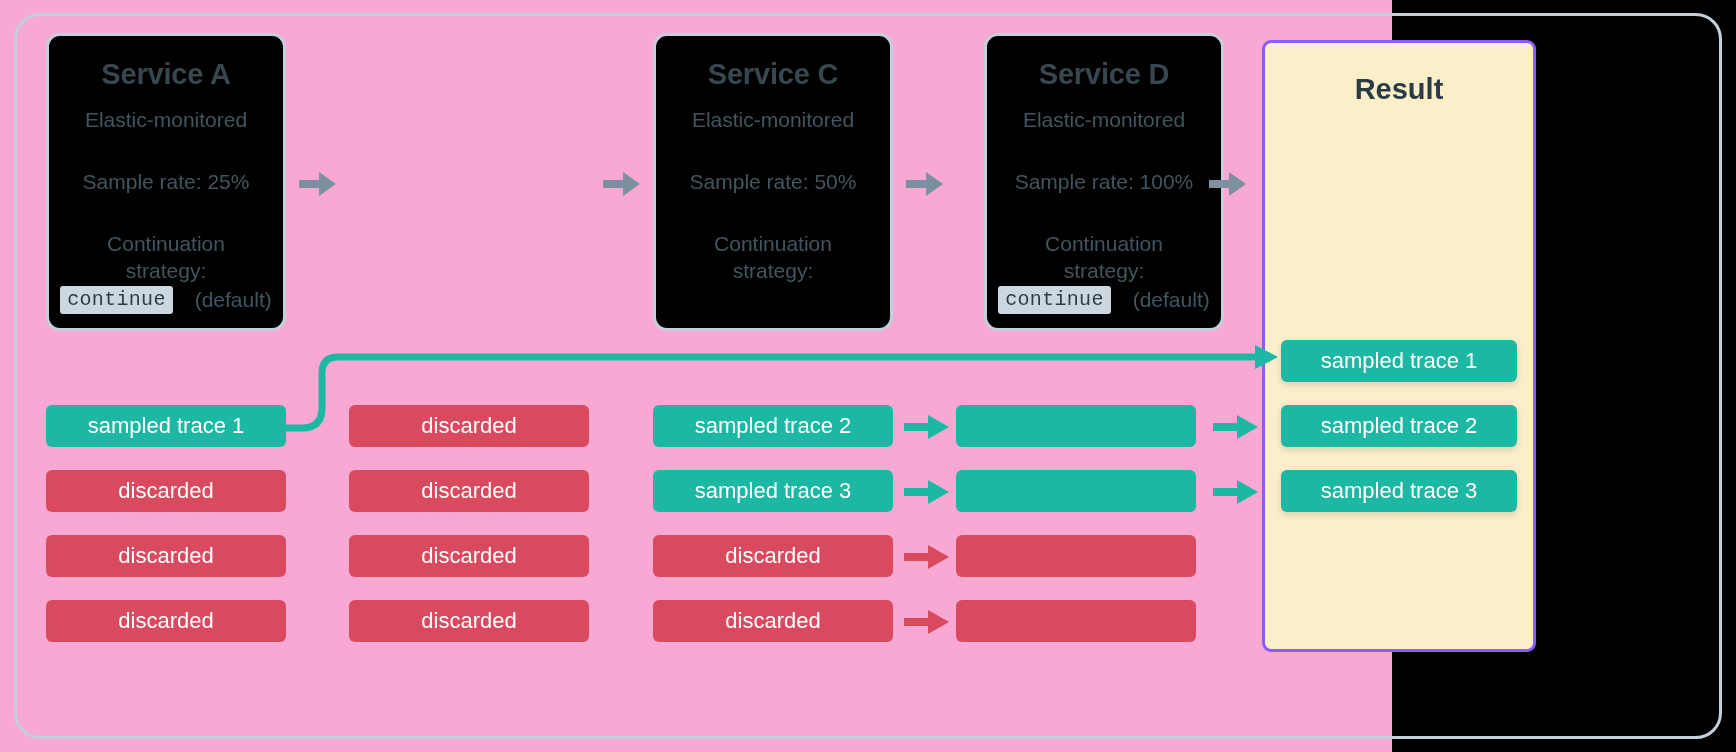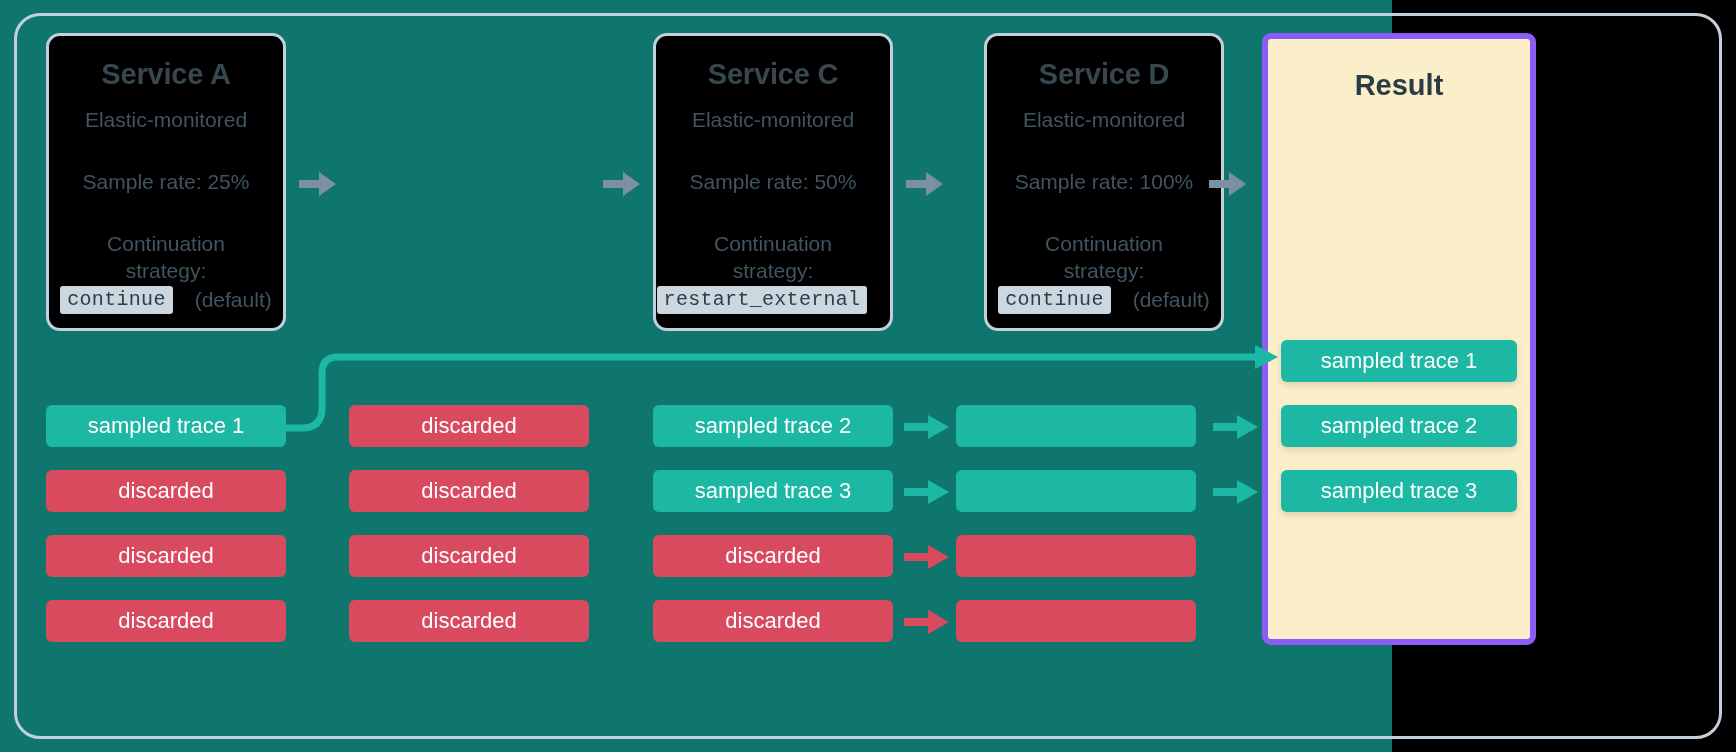--- a/index.html
+++ b/index.html
@@ -7,21 +7,21 @@
     width: 1736px; height: 752px;
     background: #000000;
     font-family: "Liberation Sans", sans-serif;
     overflow: hidden;
   }
 
   #stage {
     position: relative;
     width: 1392px;
     height: 752px;
-    background: #0f766e;
+    background: #f9a8d4;
   }
 
   
   .outer-frame {
     position: absolute;
     left: 14px; top: 13px;
     width: 1708px; height: 726px;
     border: 3px solid #c3cfdb;
     border-radius: 26px;
     background: transparent;
@@ -85,24 +85,24 @@
     letter-spacing: 0.3px;
   }
   .default-note {
     font-size: 21px;
     color: #40555f;
   }
 
   
   .result-panel {
     position: absolute;
-    left: 1262px; top: 33px;
+    left: 1262px; top: 40px;
     width: 274px; height: 612px;
     background: #fbefca;
-    border: 6px solid #8b5cf6;
+    border: 3px solid #8b5cf6;
     border-radius: 9px;
   }
   .result-title {
     position: absolute;
     left: 0; right: 0; top: 30px;
     text-align: center;
     font-size: 29px;
     font-weight: bold;
     color: #2a3b45;
   }
@@ -168,24 +168,20 @@
       <span class="default-note">(default)</span>
     </div>
   </div>
 
 
   <div class="service-box" style="left:653px; width:240px;">
     <div class="service-title">Service C</div>
     <div class="service-sub">Elastic-monitored</div>
     <div class="service-rate">Sample rate: 50%</div>
     <div class="service-strategy-label">Continuation strategy:</div>
-    <div class="strategy-line">
-      <span class="code-chip">restart_external</span>
-      <span class="default-note"></span>
-    </div>
   </div>
 
   <div class="service-box" style="left:984px; width:240px;">
     <div class="service-title">Service D</div>
     <div class="service-sub">Elastic-monitored</div>
     <div class="service-rate">Sample rate: 100%</div>
     <div class="service-strategy-label">Continuation strategy:</div>
     <div class="strategy-line">
       <span class="code-chip">continue</span>
       <span class="default-note">(default)</span>

